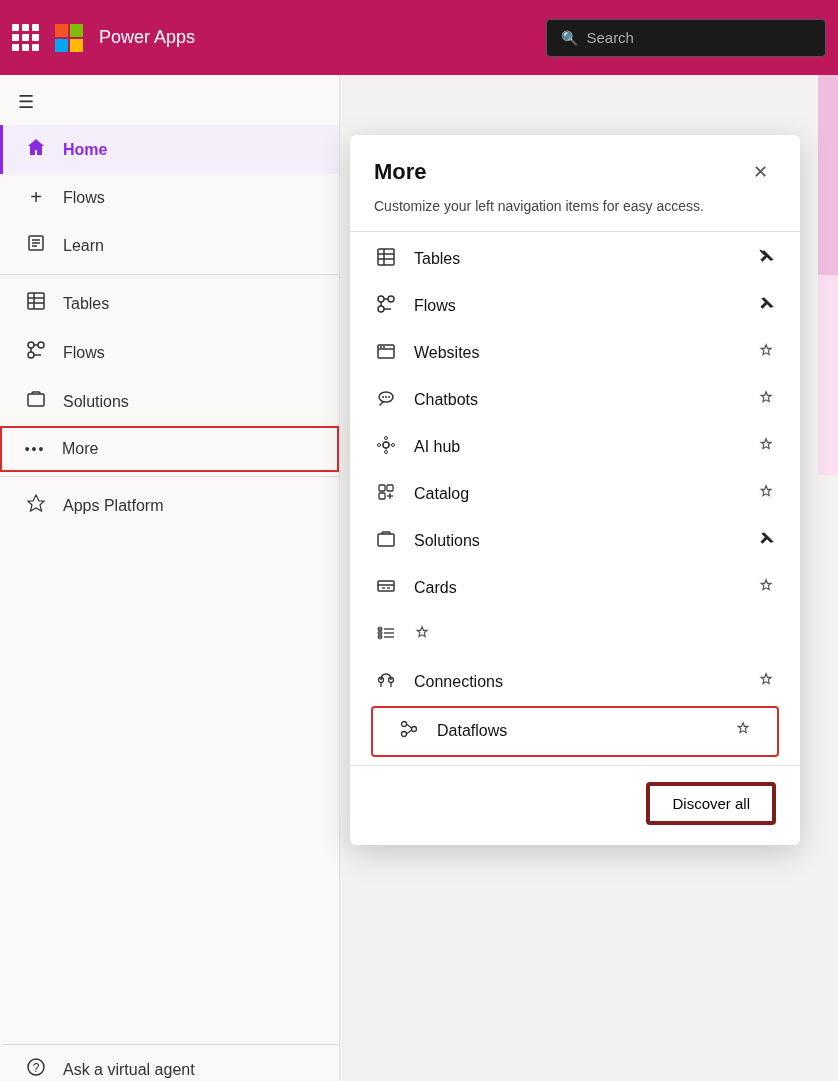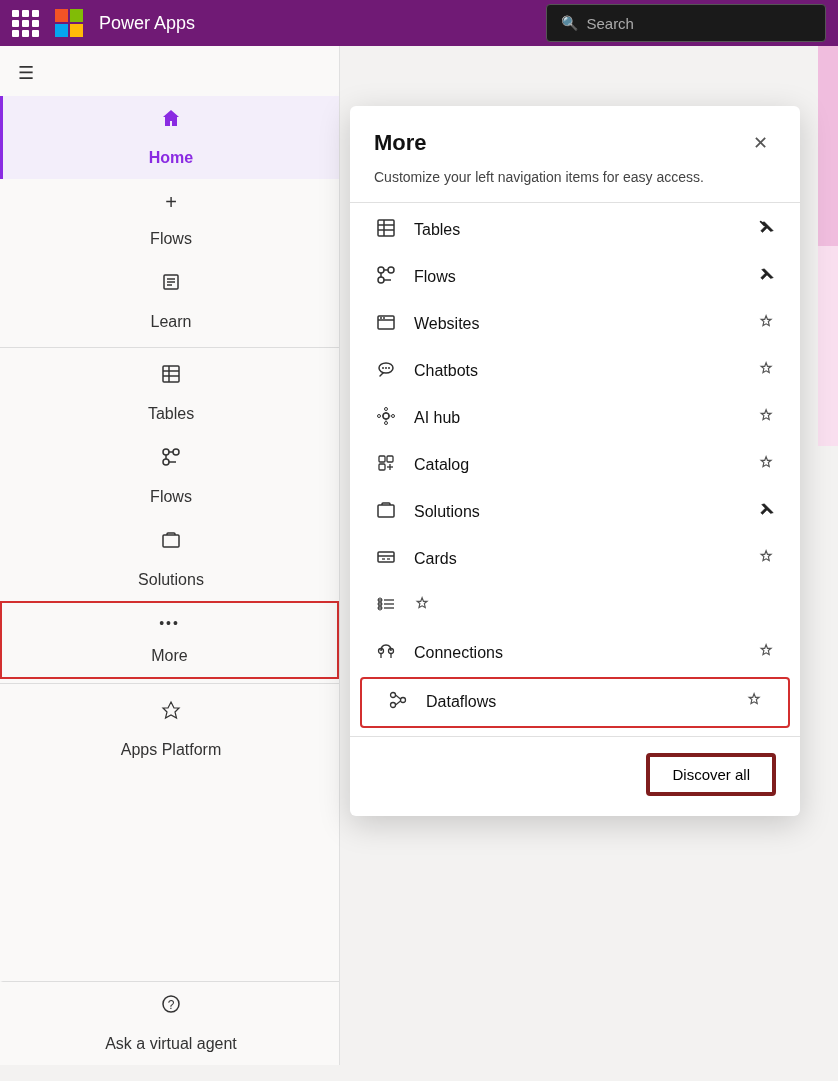--- a/index.html
+++ b/index.html
@@ -9,22 +9,22 @@
       width: 838px;
       height: 1081px;
       overflow: hidden;
       position: relative;
     }
 
     
     .header {
       display: flex;
       align-items: center;
-      background: #701a75;
-      height: 46px;
+      background: #be185d;
+      height: 75px;
       padding: 0 12px;
       gap: 12px;
       position: relative;
       z-index: 10;
     }
     .header-grid-icon {
       display: grid;
       grid-template-columns: repeat(3,7px);
       grid-template-rows: repeat(3,7px);
       gap: 3px;
@@ -104,21 +104,20 @@
     .sidebar-item {
       display: flex;
       align-items: center;
       padding: 12px 22px;
       gap: 16px;
       cursor: pointer;
       font-size: 16px;
       color: #333;
       border-left: 3px solid transparent;
       transition: background 0.1s;
-      flex-direction: column;
     }
     .sidebar-item.active {
       color: #8a2be2;
       border-left-color: #8a2be2;
       font-weight: 600;
       background: #f3eefa;
     }
     .sidebar-item .item-icon {
       font-size: 18px;
       width: 22px;
@@ -188,21 +187,21 @@
     }
     .panel-item {
       display: flex;
       align-items: center;
       padding: 11px 24px;
       gap: 16px;
       cursor: pointer;
     }
     .panel-item.dataflows-item {
       border: 2px solid #d32f2f;
-      margin: 0 10px;
+      margin: 0 21px;
       border-radius: 4px;
     }
     .panel-item-icon {
       font-size: 18px;
       color: #333;
       width: 24px;
       text-align: center;
       flex-shrink: 0;
     }
     .panel-item-label {

